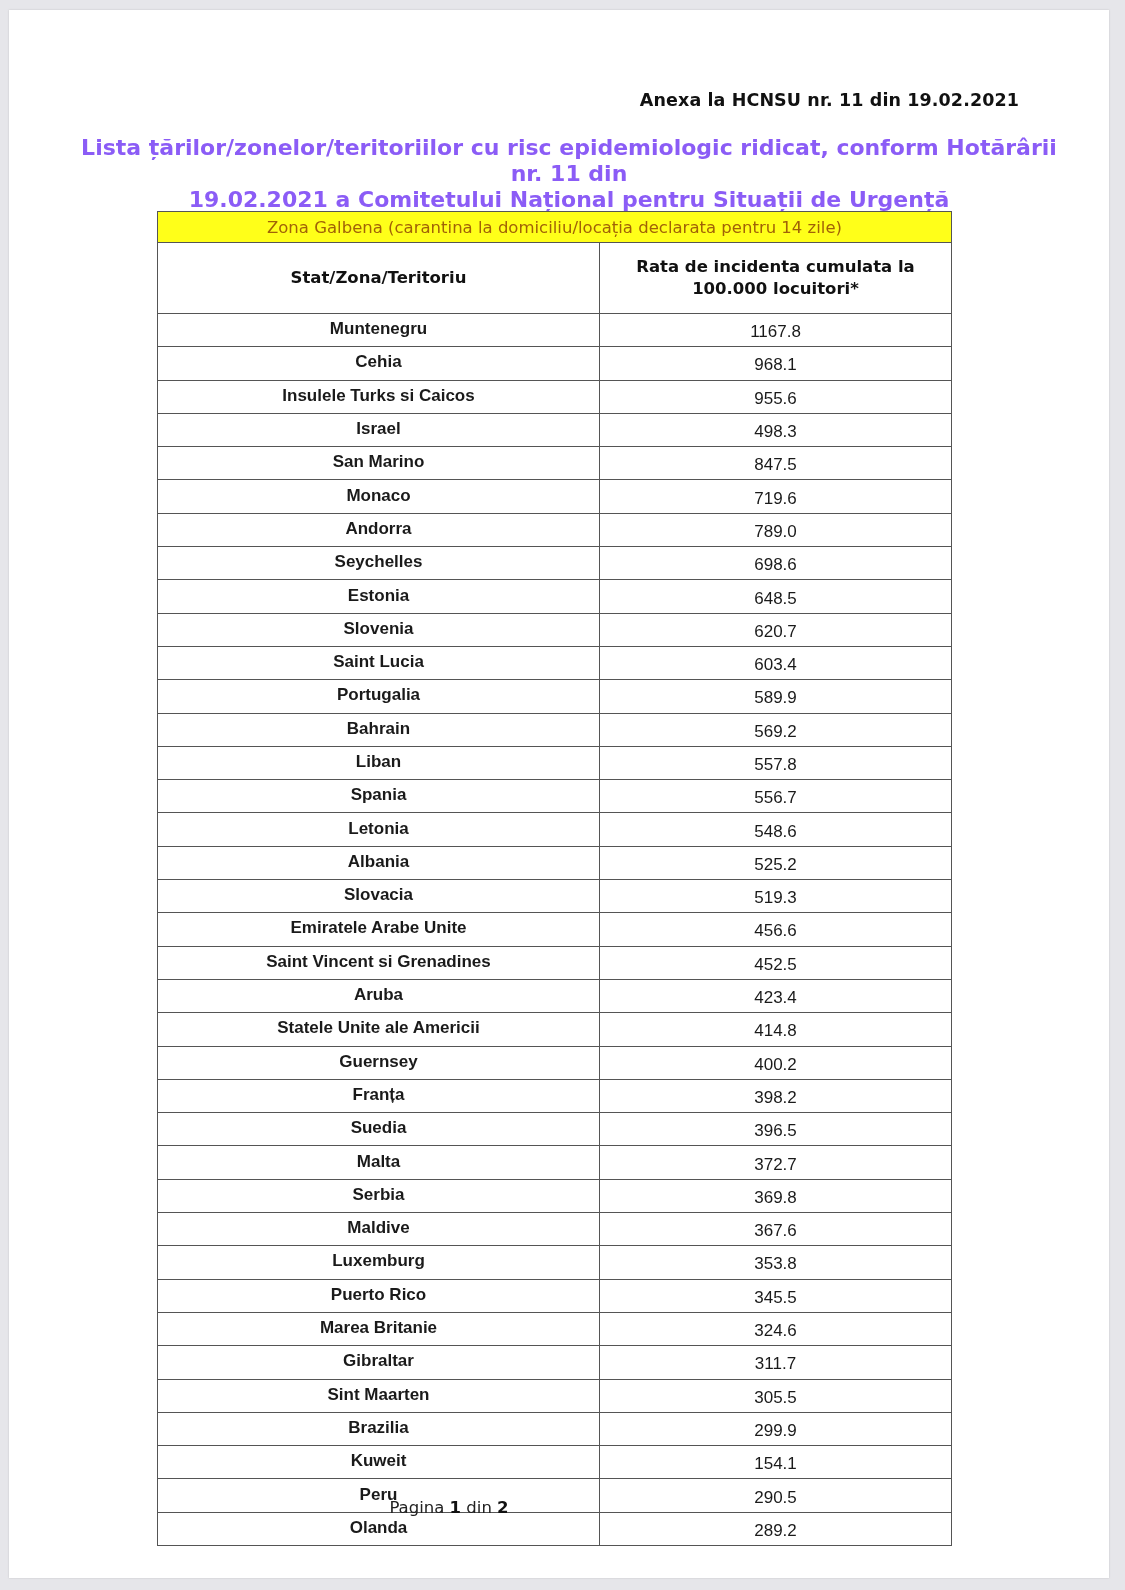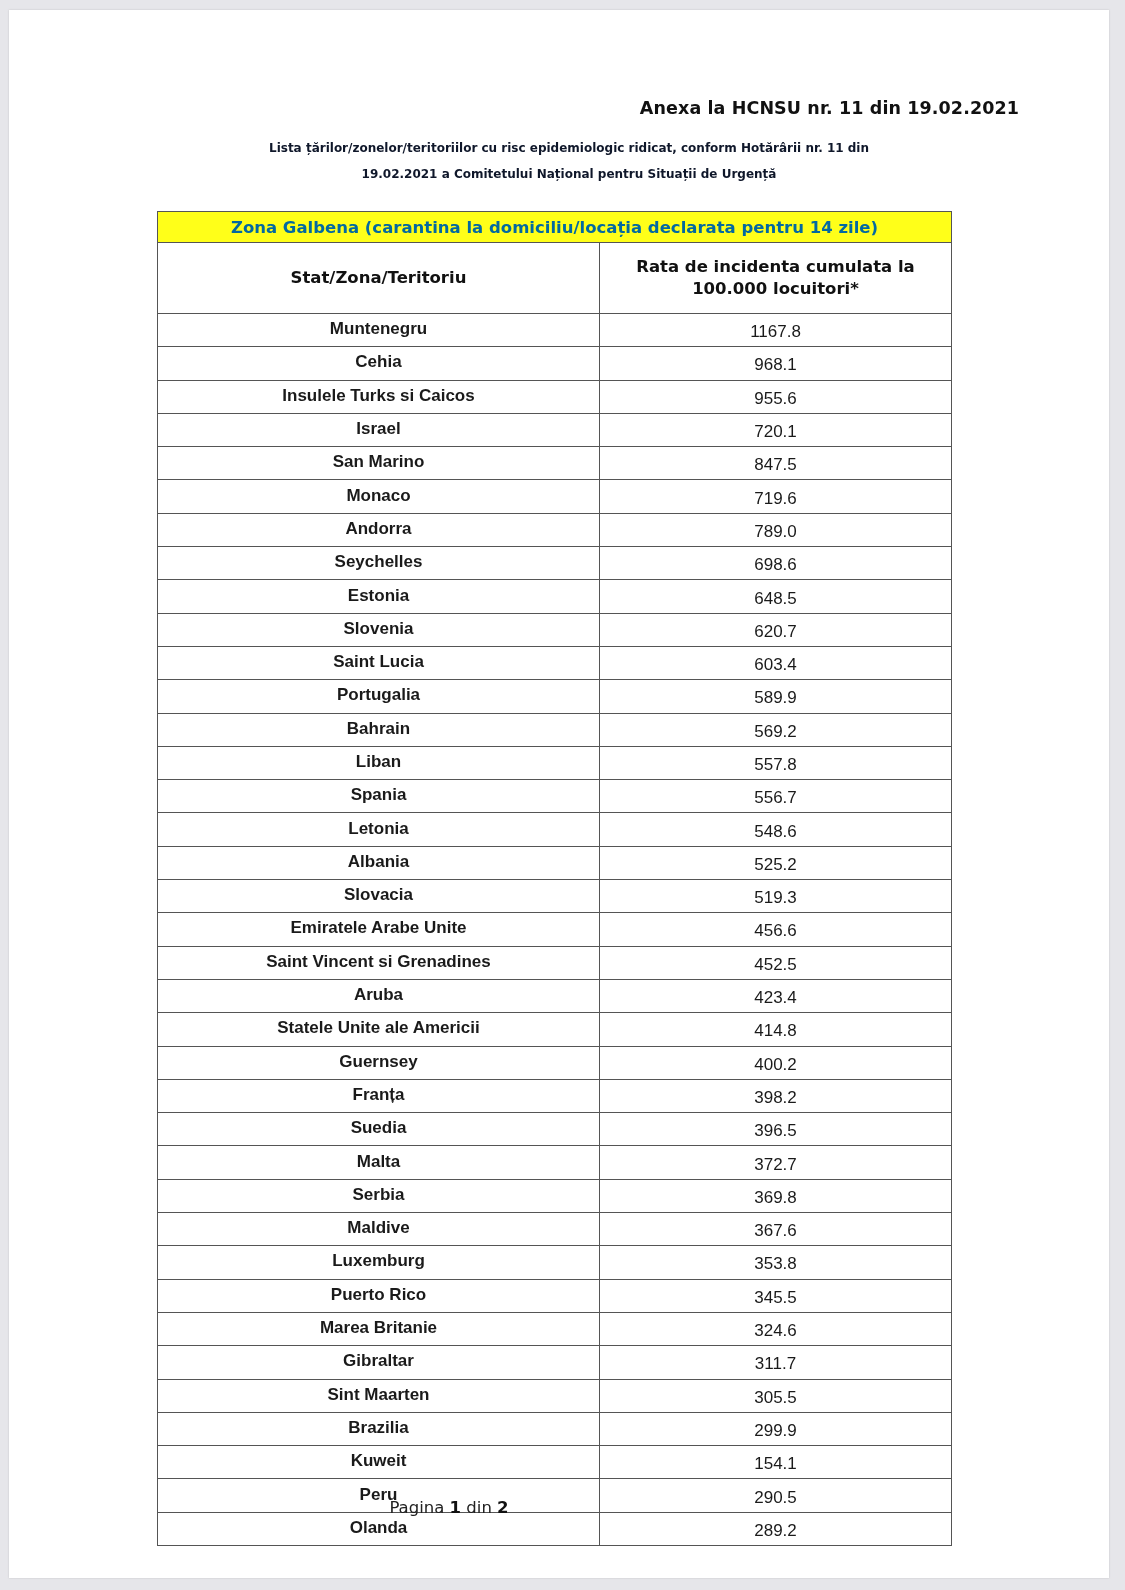--- a/index.html
+++ b/index.html
@@ -19,58 +19,58 @@
     left: 9px;
     top: 10px;
     width: 1100px;
     height: 1568px;
     background: #ffffff;
     box-shadow: 0 0 2px rgba(0,0,0,0.15);
   }
   .annex {
     position: absolute;
     right: 90px;
-    top: 88px;
+    top: 80px;
     font-weight: bold;
     font-size: 17.5px;
     color: #111;
     letter-spacing: 0.1px;
   }
   .title {
     position: absolute;
     left: 60px;
     width: 1000px;
     top: 125px;
     text-align: center;
     font-weight: bold;
-    font-size: 12px;
+    font-size: 22px;
     line-height: 26px;
-    color: #0f172a;
+    color: #8b5cf6;
   }
   table.zone {
     position: absolute;
     left: 148px;
     top: 201px;
     width: 794px;
     border-collapse: collapse;
     table-layout: fixed;
   }
   table.zone td, table.zone th {
     border: 1.5px solid #555;
     padding: 0;
     text-align: center;
     vertical-align: middle;
   }
   .zone-banner {
     background: #ffff19;
     height: 30px;
     font-family: "DejaVu Sans", sans-serif;
-    font-weight: bold;
+    font-weight: normal;
     font-size: 16.5px;
-    color: #0369a1;
+    color: #a16207;
   }
   .col-header {
     height: 70px;
     font-family: "DejaVu Sans", sans-serif;
     font-weight: bold;
     font-size: 16.5px;
     line-height: 22px;
     color: #111;
   }
   .data-row td {
@@ -130,21 +130,21 @@
         <tr class="data-row">
           <td class="name">Cehia</td>
           <td class="value">968.1</td>
         </tr>
         <tr class="data-row">
           <td class="name">Insulele Turks si Caicos</td>
           <td class="value">955.6</td>
         </tr>
         <tr class="data-row">
           <td class="name">Israel</td>
-          <td class="value">720.1</td>
+          <td class="value">498.3</td>
         </tr>
         <tr class="data-row">
           <td class="name">San Marino</td>
           <td class="value">847.5</td>
         </tr>
         <tr class="data-row">
           <td class="name">Monaco</td>
           <td class="value">719.6</td>
         </tr>
         <tr class="data-row">

